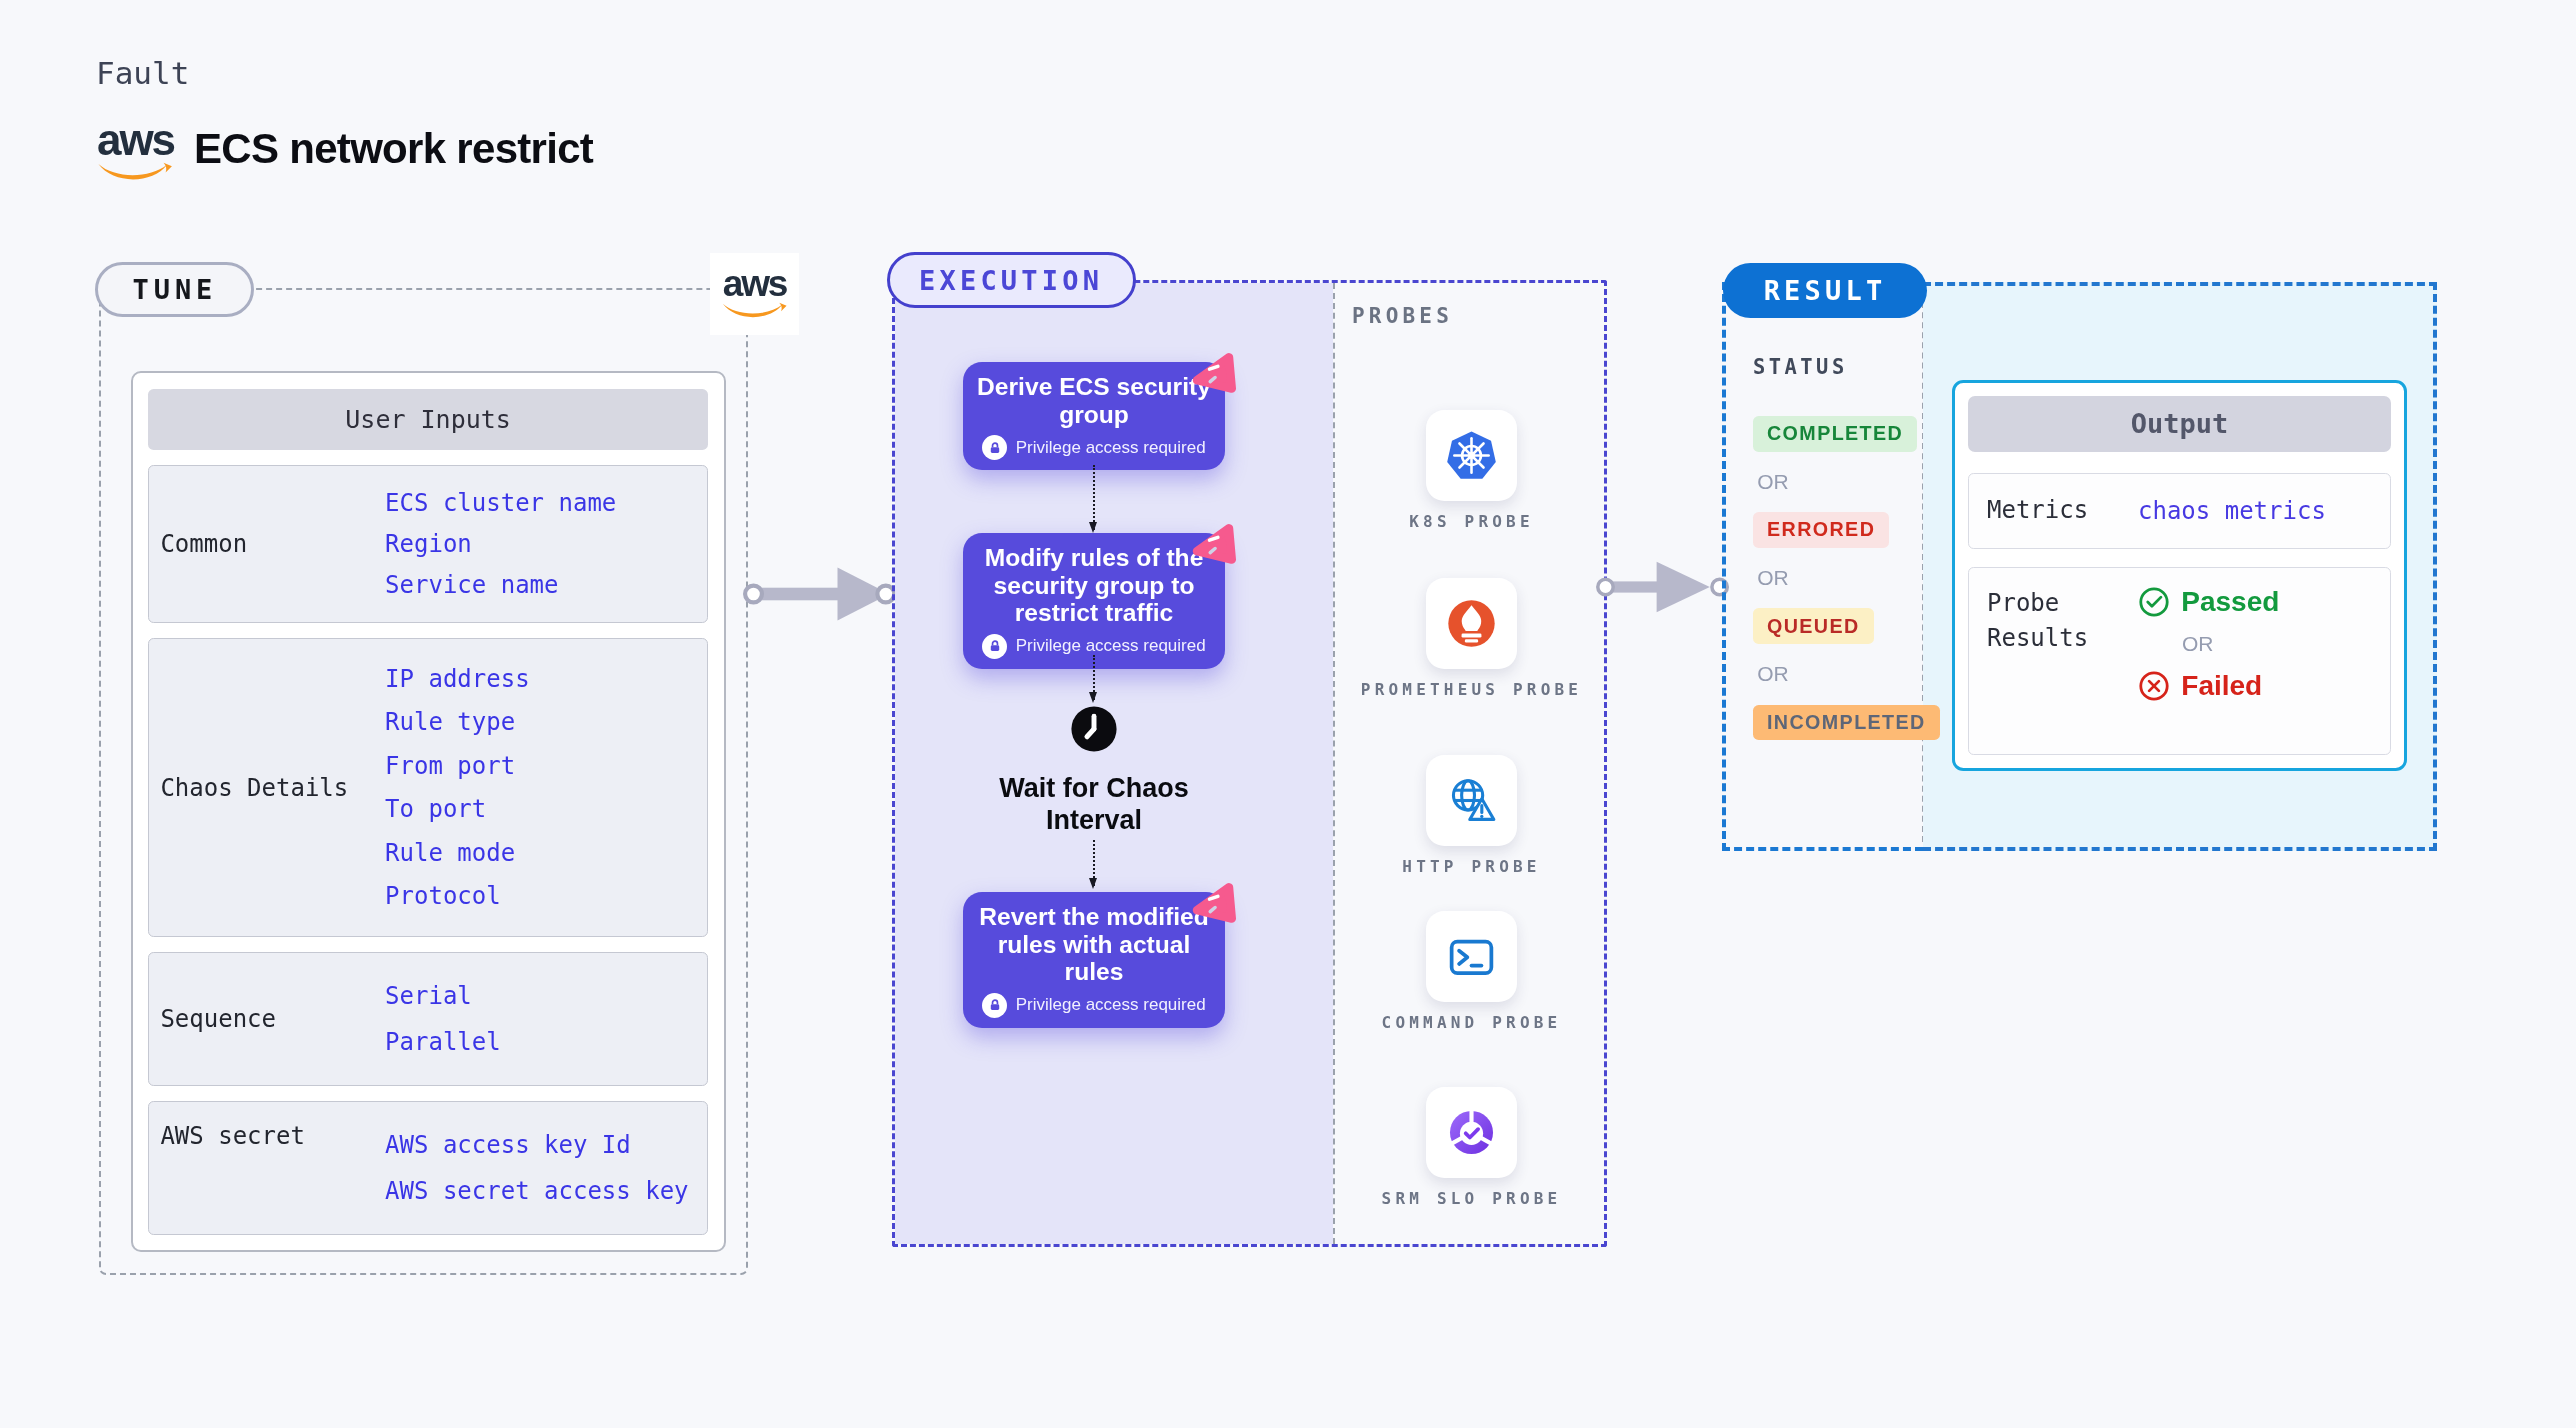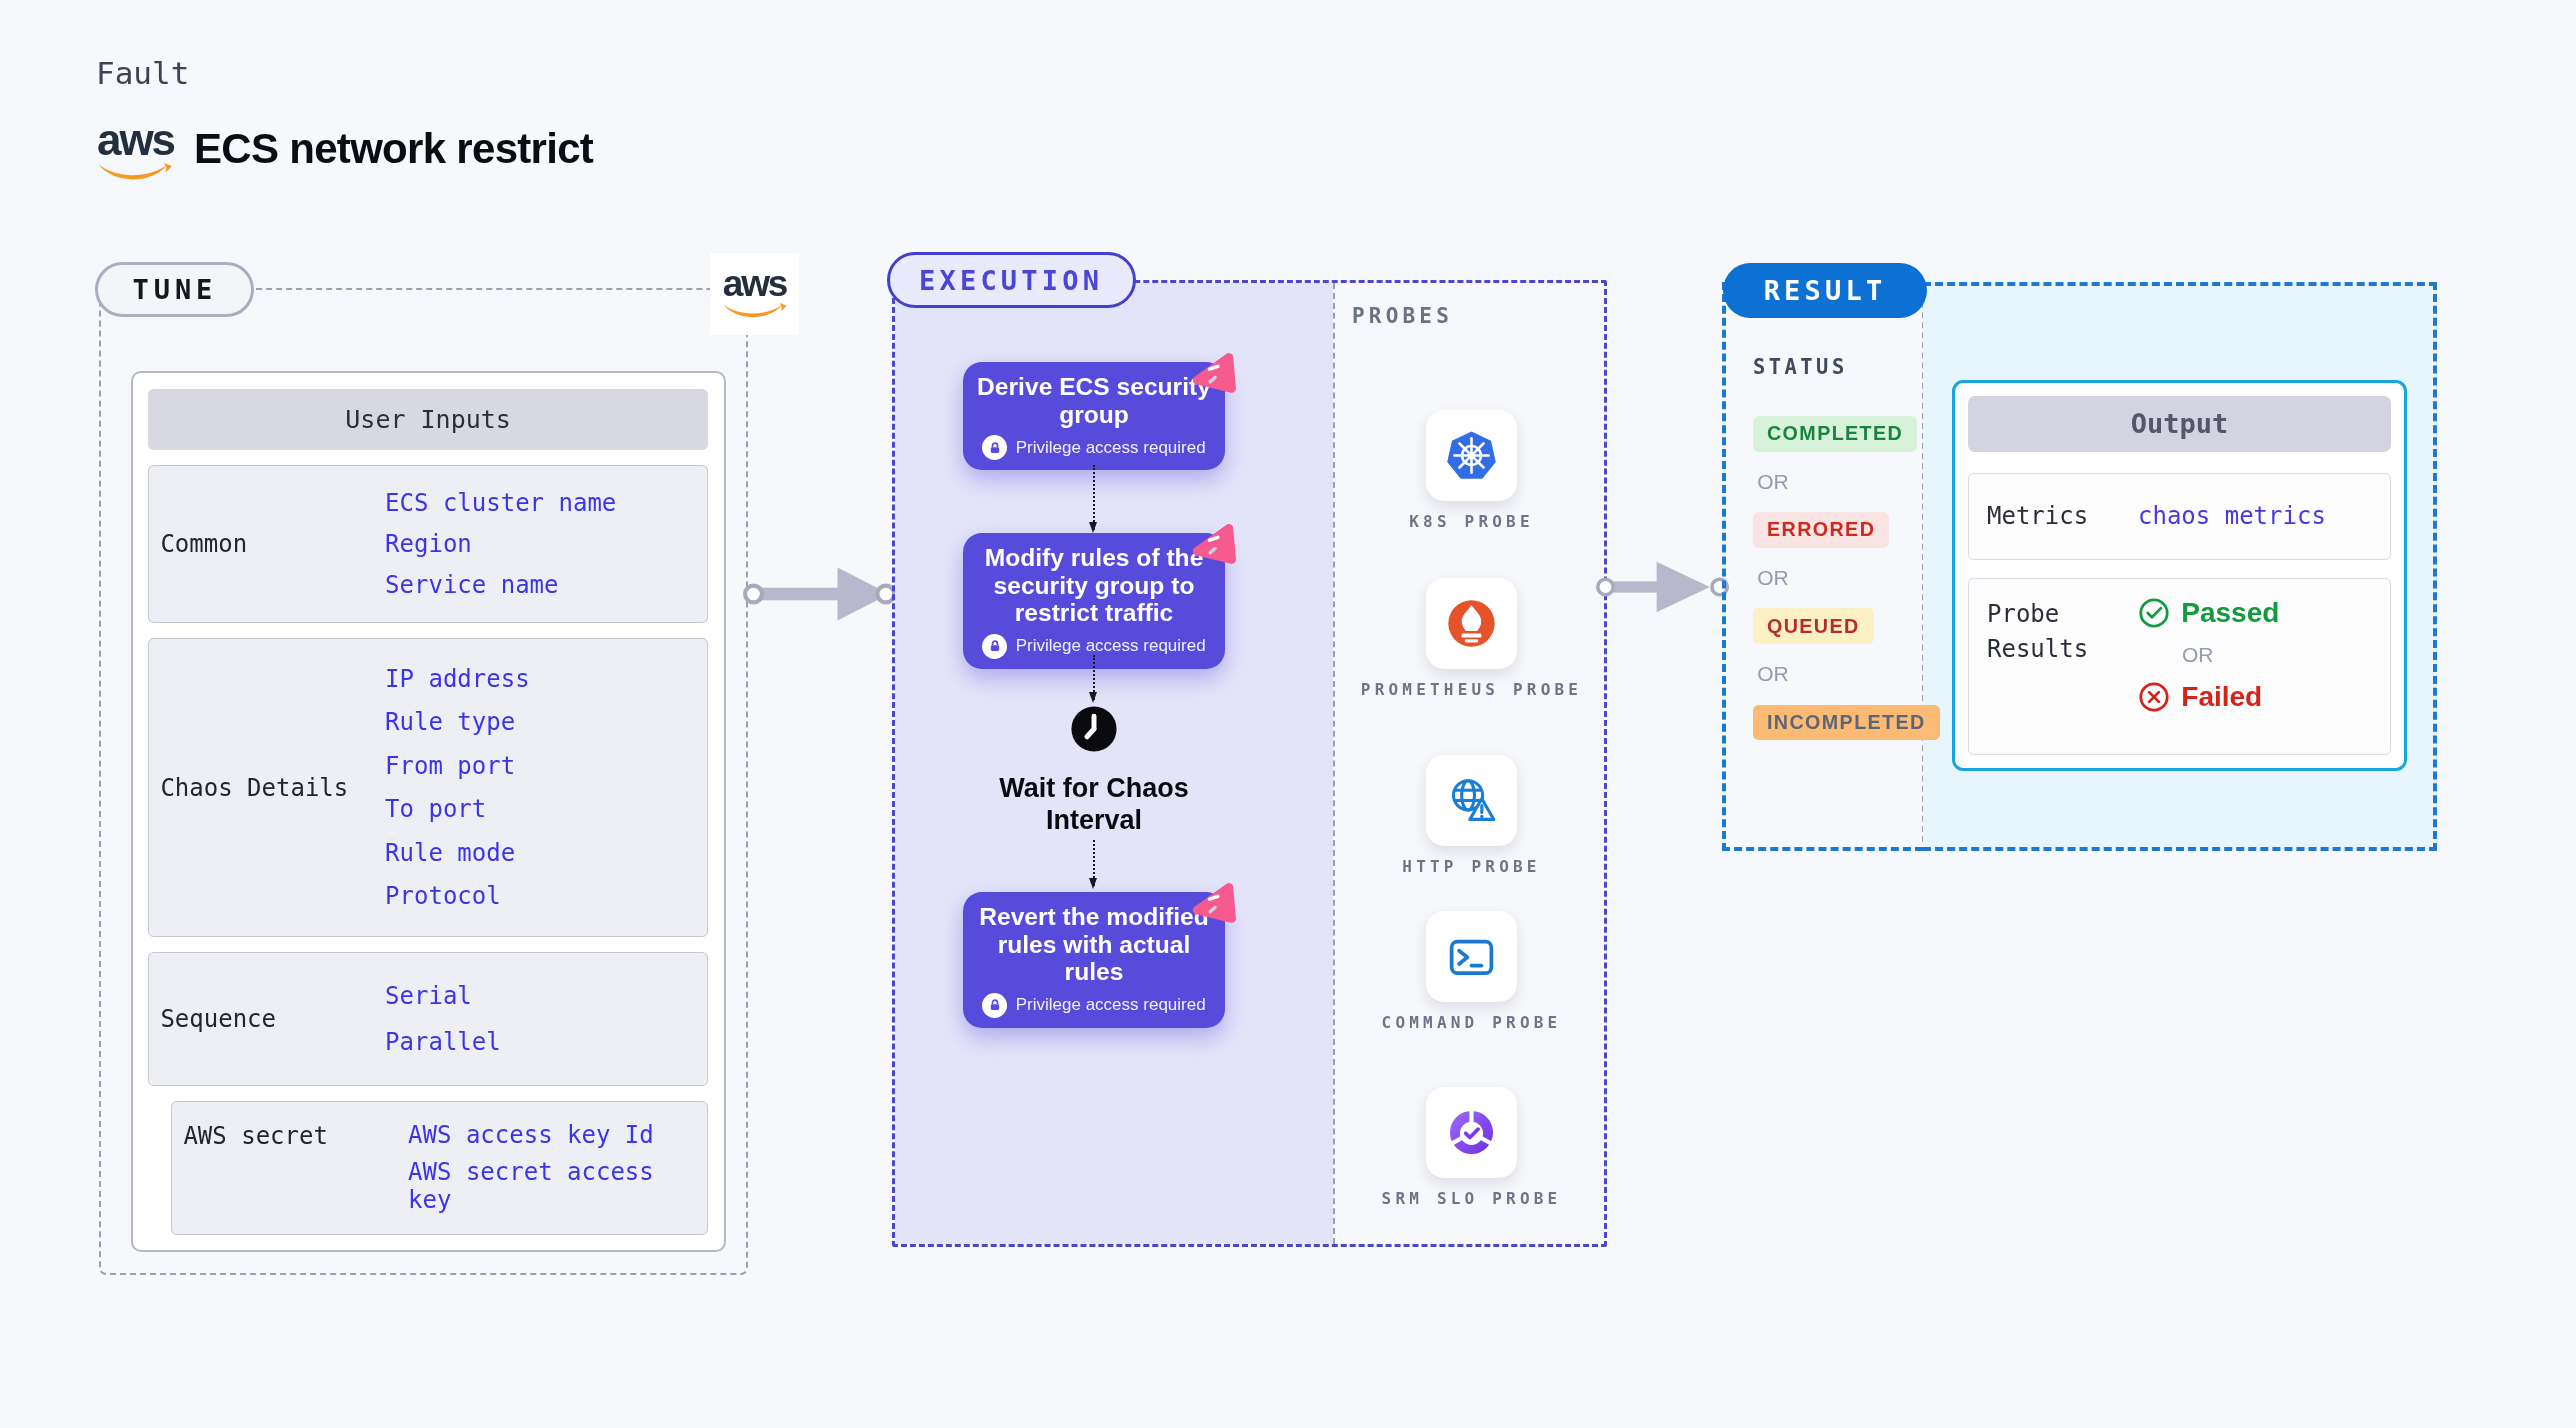--- a/index.html
+++ b/index.html
@@ -34,21 +34,21 @@
   .ui-header { height:63px; background:#d7d8e1; border-radius:5.6px; display:flex; align-items:center;
                justify-content:center; font-family:"DejaVu Sans Mono",monospace; font-size:25px; color:#2e2e3a; }
   .ui-row { background:#edeff5; border:1.4px solid #c5c8d2; border-radius:5.6px; display:flex; }
   .ui-row .row-label { width:236px; padding-left:11.3px; display:flex; align-items:center;
                        font-family:"DejaVu Sans Mono",monospace; font-size:24px; color:#22252e; line-height:1.5; }
   .ui-row .row-vals { flex:1; display:flex; flex-direction:column; justify-content:space-evenly;
                       font-family:"DejaVu Sans Mono",monospace; font-size:24px; color:#3a35e6; padding:9.9px 0; }
   .row-common { height:162px; }
   .row-chaos  { height:307px; }
   .row-seq    { height:137px; }
-  .row-secret { height:137px;margin-left:23px; }
+  .row-secret { height:137px; }
   .row-secret .row-label { align-items:flex-start; padding-top:15.5px; }
 
   
   .panel-exec { position:absolute; left:892px; top:280px; width:715px; height:967px;
                 border:3.5px dashed #4a46d0; border-radius:2.8px; }
   .exec-fill { position:absolute; left:0; top:0; bottom:0; width:438px; background:#e4e4f9; }
   .exec-pill { position:absolute; left:-8.4px; top:-31px; width:249px; height:56px; background:#eaeafd;
                border:3.5px solid #4440cd; font-size:27px; letter-spacing:4.2px; color:#4b47d6; z-index:3; }
   .probes-divider { position:absolute; left:438px; top:0; bottom:0; border-left:2.1px dashed #9aa1ac; }
   .probes-title { position:absolute; left:457px; top:21px; font-family:"DejaVu Sans Mono",monospace;
@@ -99,21 +99,21 @@
   .badge.queued     { background:#fcf0c5; color:#b92b27; }
   .badge.incompleted{ background:#fdba74; color:#5d6678; }
   .or-sep { font-size:21px; color:#959cb0; margin:18.3px 0 18.3px 4.2px; }
 
   .output-card { position:absolute; left:1952px; top:380px; width:455px; height:391px; background:#ffffff;
                  border:3.5px solid #17a5de; border-radius:11.3px; padding:12.7px; display:flex; flex-direction:column; }
   .output-header { height:56px; background:#d3d4df; border-radius:7px; display:flex; align-items:center;
                    justify-content:center; font-family:"DejaVu Sans Mono",monospace; font-weight:700;
                    font-size:27px; color:#53576a; }
   .out-row { border:1.4px solid #d9dbe4; border-radius:5.6px; background:#fdfdfe; display:flex; padding:0 18.3px; }
-  .metrics-row { margin-top:21px; height:87px; align-items:center; }
+  .metrics-row { margin-top:21px; height:76px; align-items:center; }
   .probe-row { margin-top:18.3px; flex:1; padding-top:18.3px; }
   .out-label { width:151px; font-family:"DejaVu Sans Mono",monospace; font-size:24px; color:#2b2e39; line-height:1.45; }
   .metrics-value { font-family:"DejaVu Sans Mono",monospace; font-size:24px; color:#4739e2; }
   .pr-col { display:flex; flex-direction:column; }
   .pr-line { display:flex; align-items:center; gap:11.3px; }
   .pr-passed { font-size:28px; font-weight:700; color:#139a3e; }
   .pr-failed { font-size:28px; font-weight:700; color:#d6231a; }
   .pr-or { font-size:21px; color:#959cb0; margin:14px 0 14px 44px; }
 </style>
 </head>

